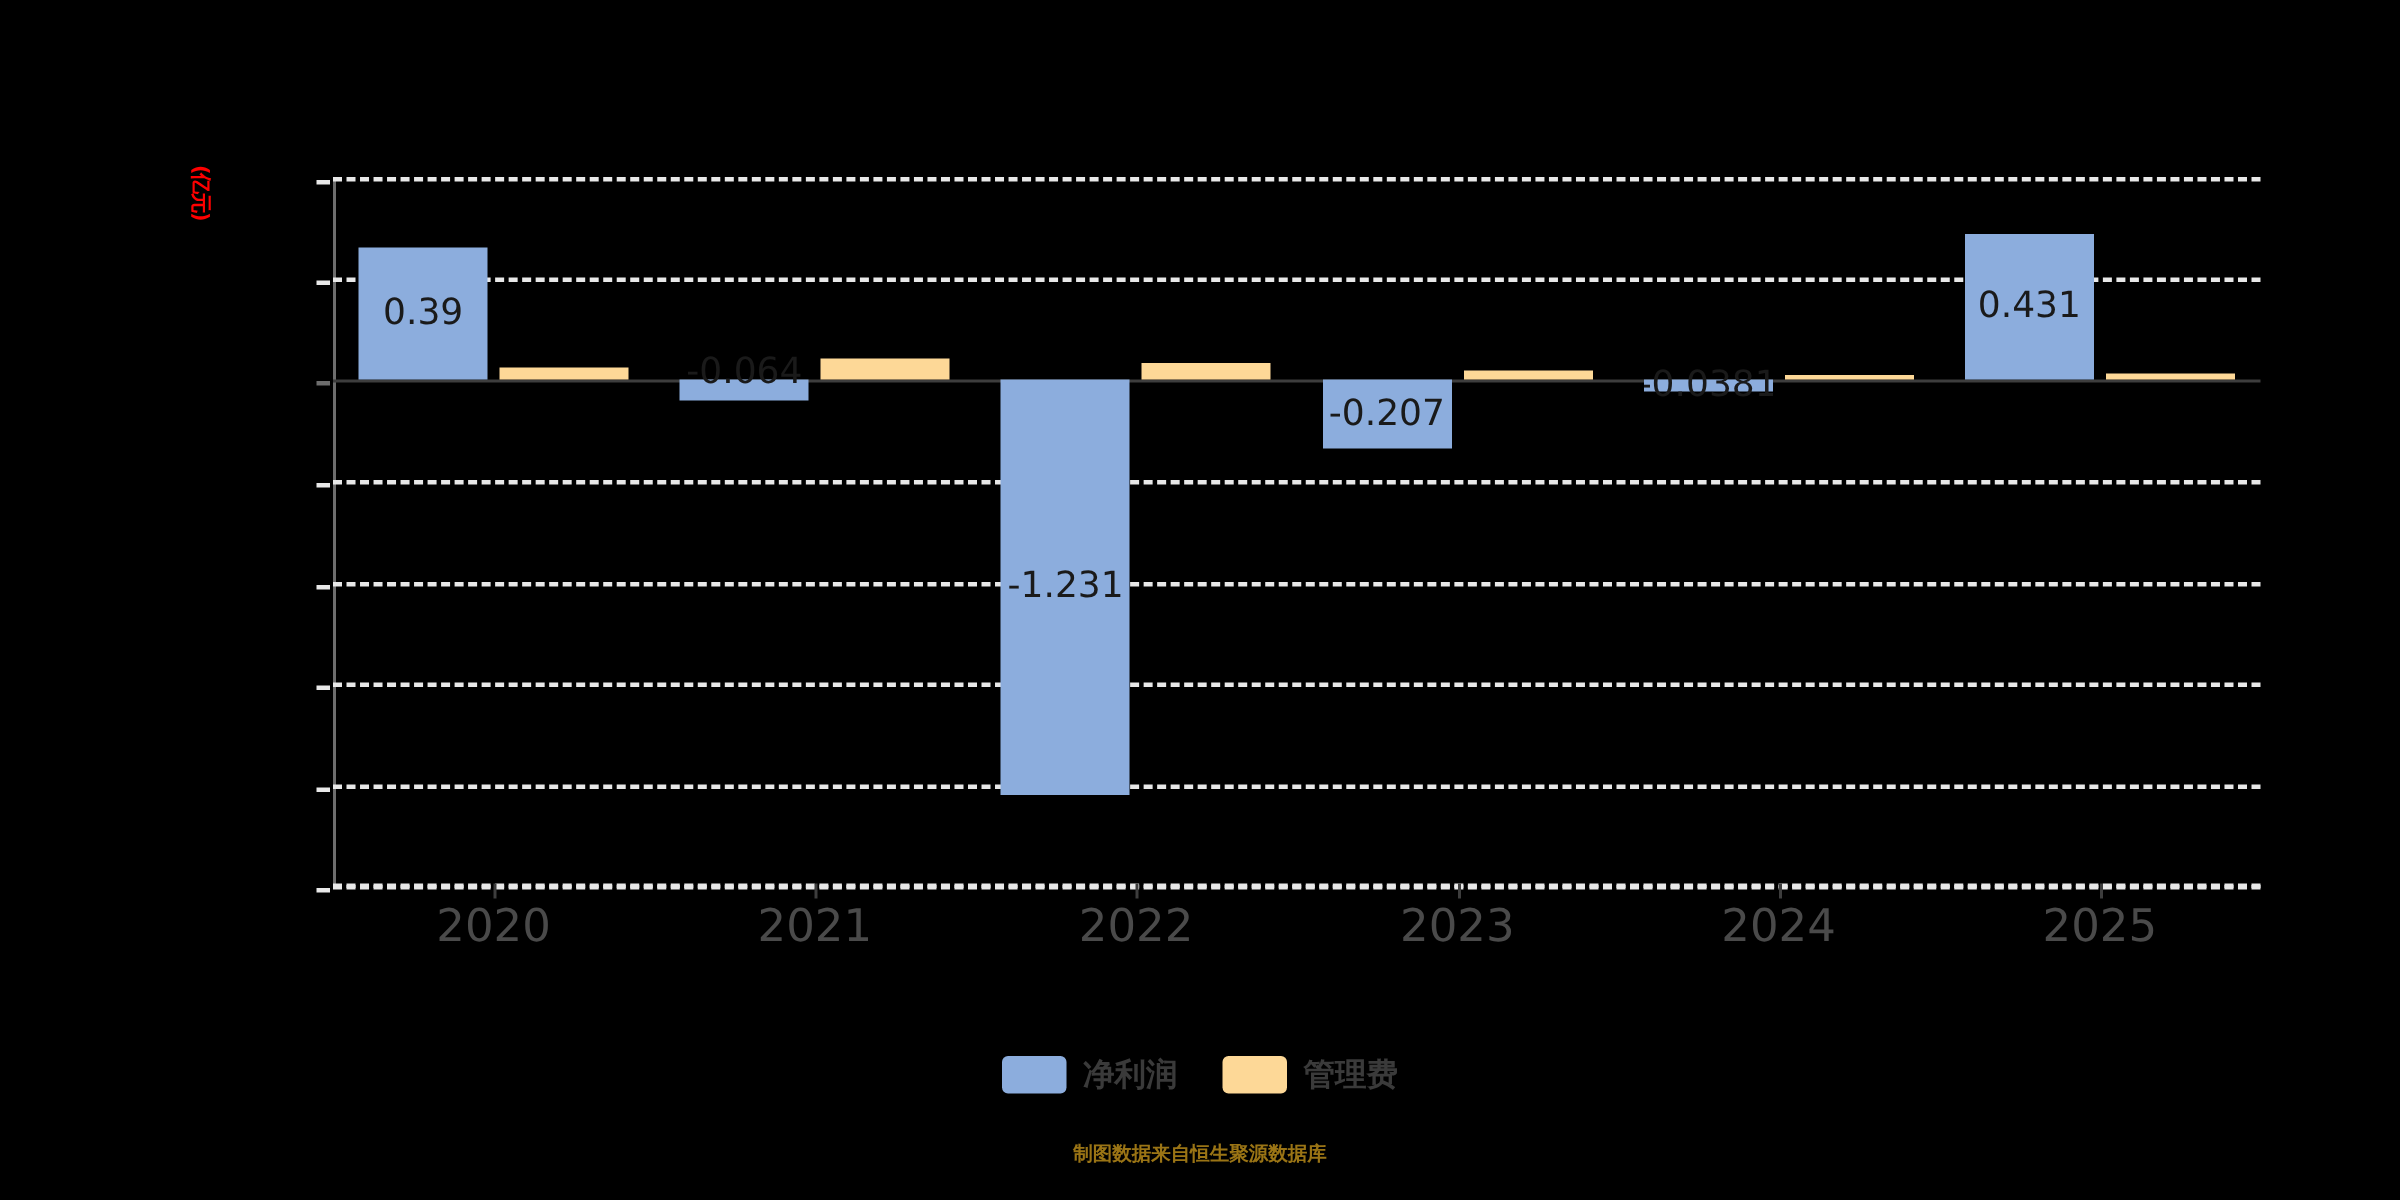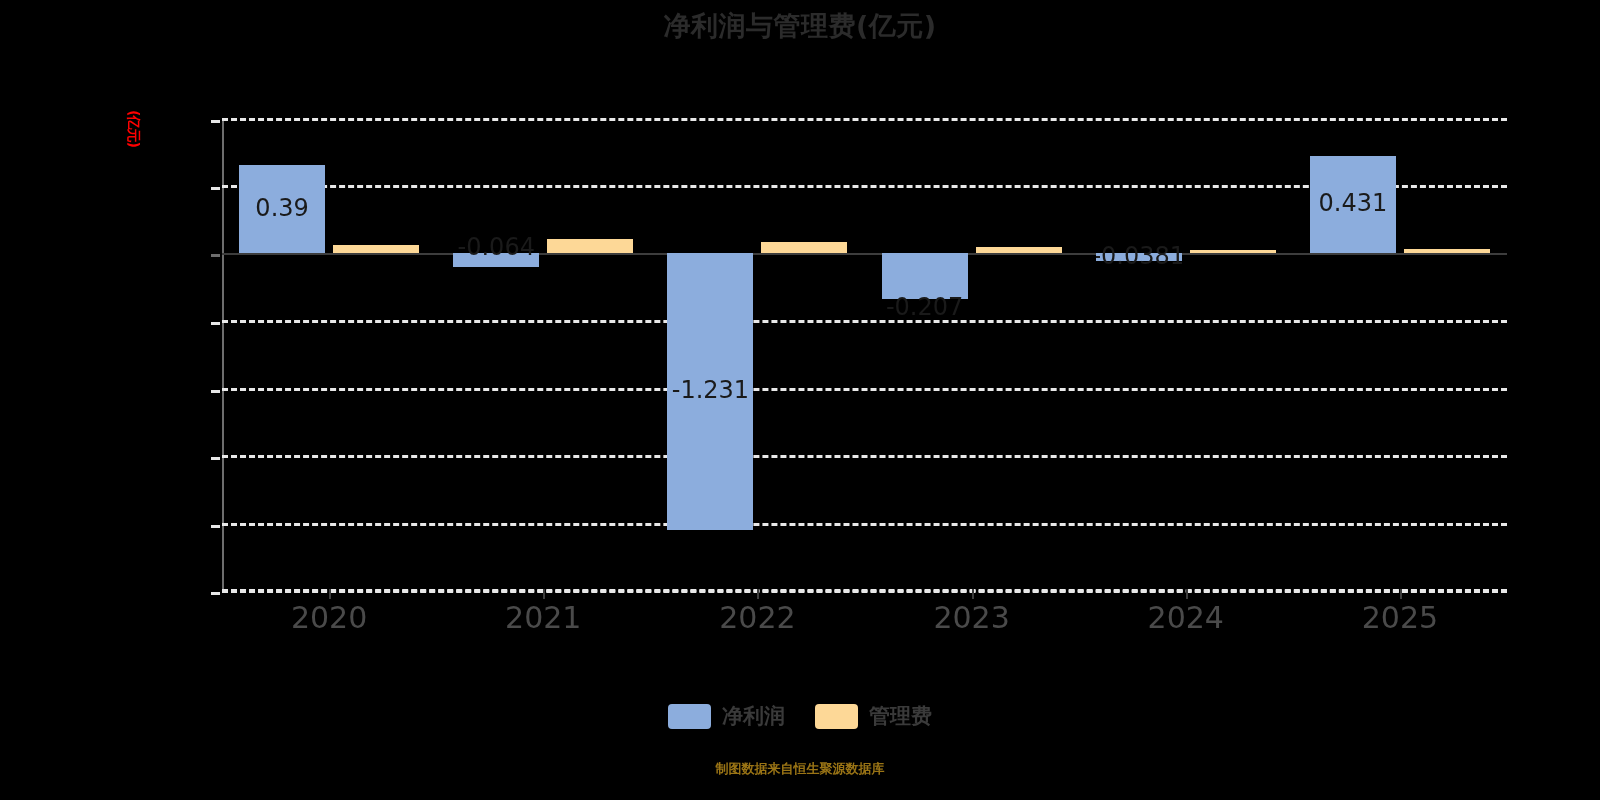--- a/index.html
+++ b/index.html
@@ -170,21 +170,20 @@
     font-size: 13px;
     font-weight: bold;
     white-space: nowrap;
   }
 </style>
 </head>
 <body>
 
 <div id="chart-root">
 
-  <div class="chart-title">净利润与管理费(亿元)</div>
 
   <div id="y-axis-unit" style="color: rgb(255, 0, 0);">(亿元)</div>
 
   <div id="y-axis-spine"></div>
 
   <div id="plot-area">
     <div id="gridlines">
         <div class="grid-line" style="top: 0px;">
           <div class="y-tick" style="top: -1px;"></div>
         </div>
@@ -220,21 +219,21 @@
         <div style="position: absolute; left: 231.25px; top: 113px; width: 86px; height: 34px; overflow: hidden;">
           <div class="bar-label" style="left: -60px; top: 2px; width: 206px;">-0.064</div>
         </div>
         <div class="bar" style="left: 325.25px; top: 121.371px; width: 86px; height: 13.4857px; background: rgb(253, 216, 151);"></div>
         <div class="bar" style="left: 445.417px; top: 134.857px; width: 86px; height: 276.682px; background: rgb(140, 173, 221);"></div>
         <div style="position: absolute; left: 445.417px; top: 256.198px; width: 86px; height: 34px; overflow: hidden;">
           <div class="bar-label" style="left: -60px; top: 2px; width: 206px;">-1.231</div>
         </div>
         <div class="bar" style="left: 539.417px; top: 124.293px; width: 86px; height: 10.5638px; background: rgb(253, 216, 151);"></div>
         <div class="bar" style="left: 659.583px; top: 134.857px; width: 86px; height: 46.5257px; background: rgb(140, 173, 221);"></div>
-        <div style="position: absolute; left: 659.583px; top: 141.12px; width: 86px; height: 34px; overflow: hidden; margin-top: 32px;">
+        <div style="position: absolute; left: 659.583px; top: 141.12px; width: 86px; height: 34px; overflow: hidden;">
           <div class="bar-label" style="left: -60px; top: 2px; width: 206px;">-0.207</div>
         </div>
         <div class="bar" style="left: 753.583px; top: 128.789px; width: 86px; height: 6.06857px; background: rgb(253, 216, 151);"></div>
         <div class="bar" style="left: 873.75px; top: 134.857px; width: 86px; height: 8.56343px; background: rgb(140, 173, 221);"></div>
         <div style="position: absolute; left: 873.75px; top: 122.139px; width: 86px; height: 34px; overflow: hidden;">
           <div class="bar-label" style="left: -60px; top: 2px; width: 206px;">-0.0381</div>
         </div>
         <div class="bar" style="left: 967.75px; top: 132.385px; width: 86px; height: 3px; background: rgb(253, 216, 151);"></div>
         <div class="bar" style="left: 1087.92px; top: 37.9848px; width: 86px; height: 96.8724px; background: rgb(140, 173, 221);"></div>
         <div style="position: absolute; left: 1087.92px; top: 69.421px; width: 104px; height: 34px; overflow: hidden;">

